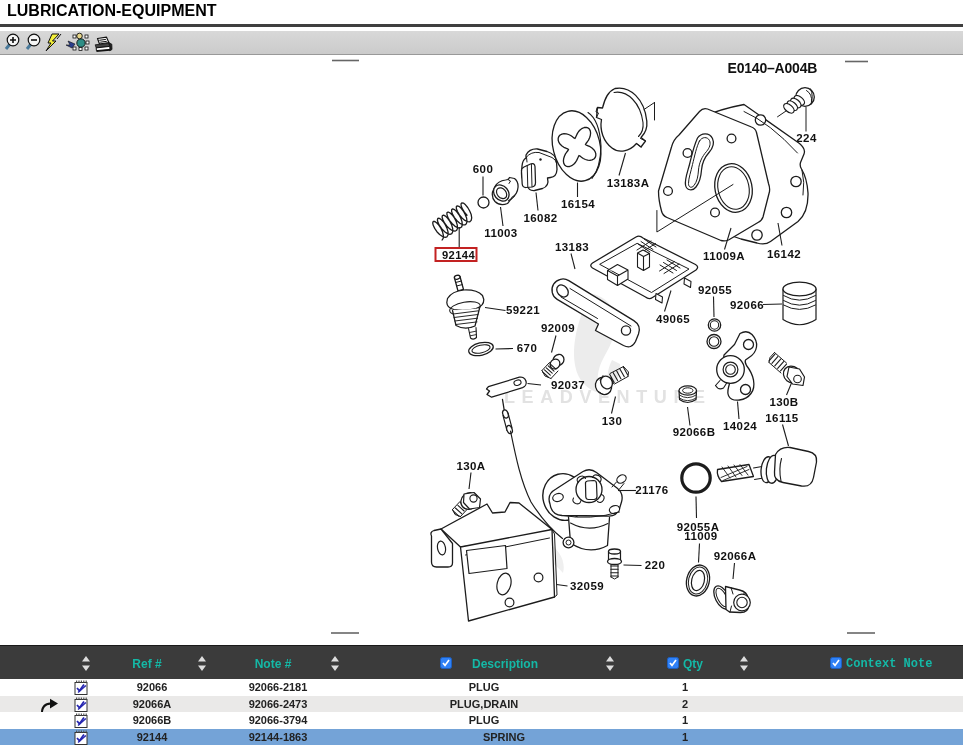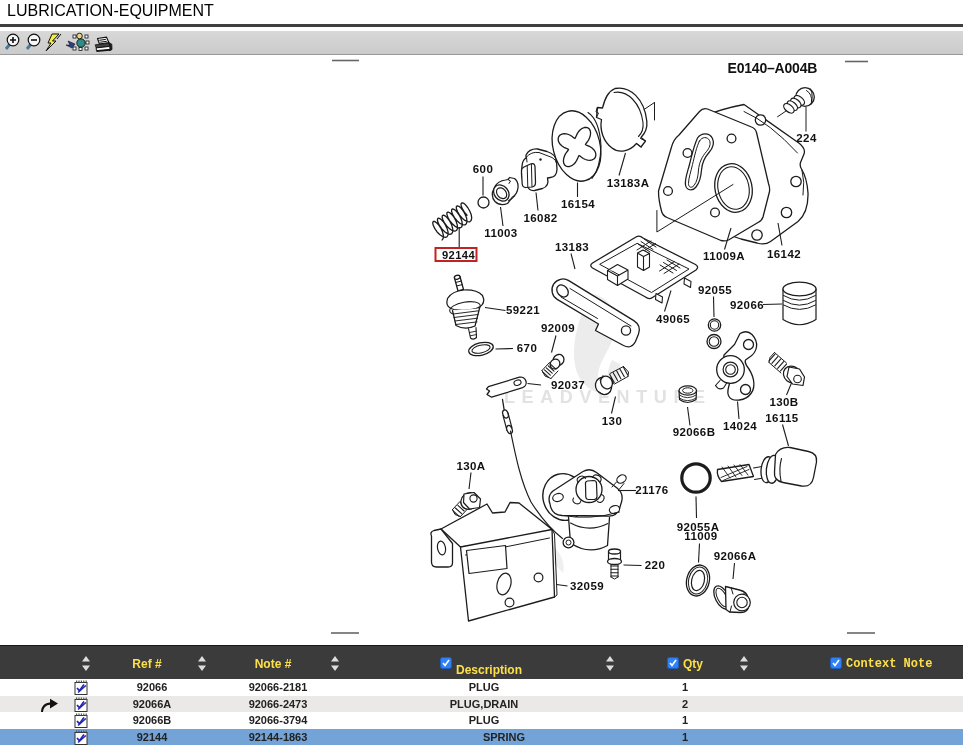--- a/index.html
+++ b/index.html
@@ -1,23 +1,23 @@
 <!DOCTYPE html>
 <html><head>
 <meta charset="utf-8">
 <style>
   html,body{margin:0;padding:0;background:#fff;width:963px;height:745px;overflow:hidden;}
   body{font-family:"Liberation Sans",sans-serif;position:relative;}
-  #title{position:absolute;left:7px;top:2px;font-size:16px;font-weight:normal;color:#000;letter-spacing:0px;}
+  #title{position:absolute;left:7px;top:2px;font-size:16px;font-weight:bold;color:#000;letter-spacing:0px;}
   #rule{position:absolute;left:0;top:24px;width:963px;height:3px;background:#3f3f3f;}
   #toolbar{position:absolute;left:0;top:31px;width:963px;height:23px;background:linear-gradient(#d8d8d8,#cbcbcb);border-bottom:1px solid #999;}
   #diagram{position:absolute;left:0;top:55px;}
   #tbl{position:absolute;left:0;top:645px;width:963px;height:100px;font-family:"Liberation Sans",sans-serif;}
   #tbl .hdr{position:relative;width:963px;height:33px;background:#3b3b3b;border-top:1px solid #191919;}
-  #tbl .ht{position:absolute;top:10.5px;color:#fde047;font-size:12px;font-weight:bold;text-align:center;}
+  #tbl .ht{position:absolute;top:10.5px;color:#14b8a6;font-size:12px;font-weight:bold;text-align:center;}
   #tbl .abs{position:absolute;}
   #tbl .row{position:relative;width:963px;height:16.5px;}
   #tbl .c{position:absolute;top:2px;font-size:11px;font-weight:bold;color:#222;text-align:center;white-space:nowrap;}
   .r1{background:#fff;}
   .r2{background:#eae9e8;}
   .r4{background:#74a3d7;}
   
 </style>
 </head>
 <body>
@@ -296,21 +296,21 @@
         <path d="M5 0 L9 5.5 L1 5.5 Z M5 15 L9 9.5 L1 9.5 Z" fill="#ddd"></path>
       </svg>
    <div class="ht" style="left:213px;width:120px;">Note #</div>
    <svg class="abs" style="left:330px;top:10px" width="10" height="15" viewBox="0 0 10 15">
         <path d="M5 0 L9 5.5 L1 5.5 Z M5 15 L9 9.5 L1 9.5 Z" fill="#ddd"></path>
       </svg>
    <svg class="abs" style="left:440px;top:11px" width="13" height="12" viewBox="0 0 13 12">
         <rect x="0.5" y="0.5" width="11" height="11" rx="2" fill="#2f81f7" stroke="#1d5fc0"></rect>
         <path d="M3 6 L5 8.4 L9 3" fill="none" stroke="#fff" stroke-width="1.7"></path>
       </svg>
-   <div class="ht" style="left:456px;width:auto;margin-top:6px;">Description</div>
+   <div class="ht" style="left:472px;width:auto;">Description</div>
    <svg class="abs" style="left:605px;top:10px" width="10" height="15" viewBox="0 0 10 15">
         <path d="M5 0 L9 5.5 L1 5.5 Z M5 15 L9 9.5 L1 9.5 Z" fill="#ddd"></path>
       </svg>
    <svg class="abs" style="left:667px;top:11px" width="13" height="12" viewBox="0 0 13 12">
         <rect x="0.5" y="0.5" width="11" height="11" rx="2" fill="#2f81f7" stroke="#1d5fc0"></rect>
         <path d="M3 6 L5 8.4 L9 3" fill="none" stroke="#fff" stroke-width="1.7"></path>
       </svg>
    <div class="ht" style="left:683px;width:auto;">Qty</div>
    <svg class="abs" style="left:739px;top:10px" width="10" height="15" viewBox="0 0 10 15">
         <path d="M5 0 L9 5.5 L1 5.5 Z M5 15 L9 9.5 L1 9.5 Z" fill="#ddd"></path>

